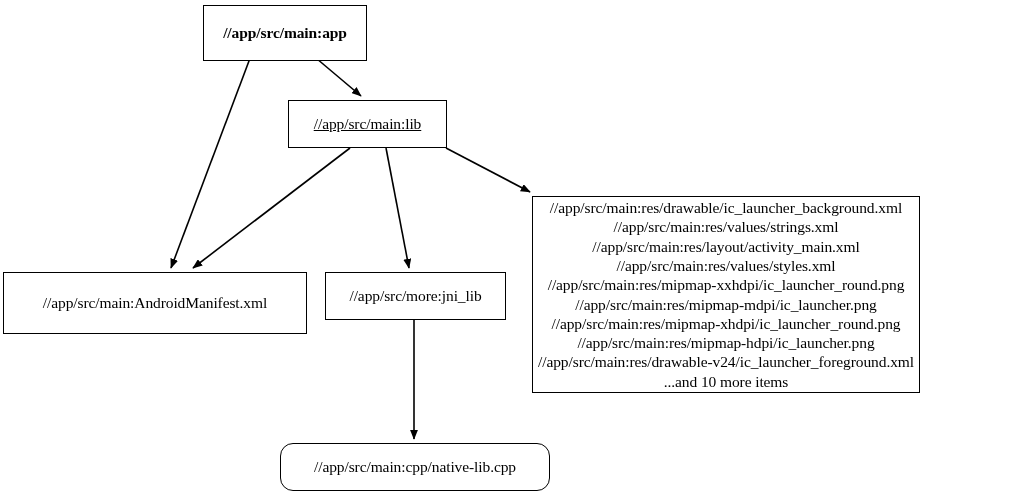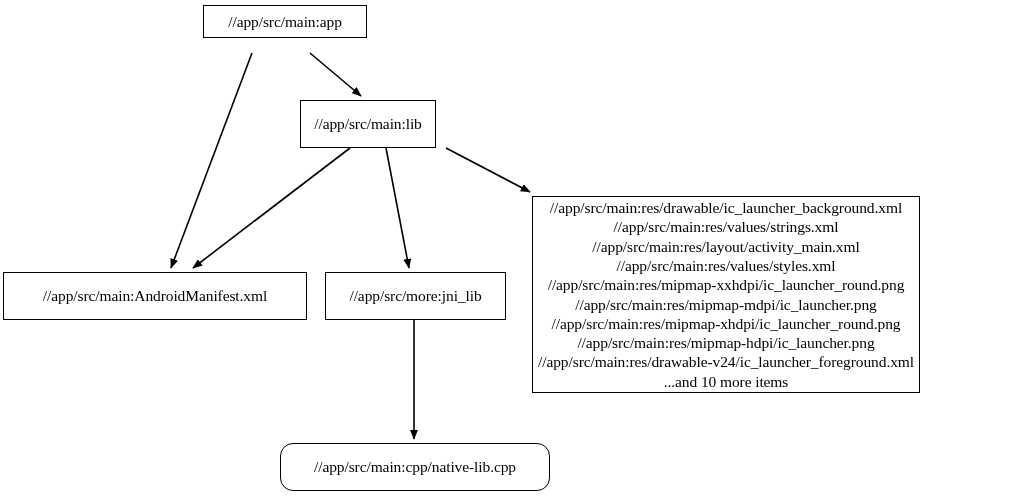--- a/index.html
+++ b/index.html
@@ -36,23 +36,23 @@
   .node-label {
     font-family: "Liberation Serif", "DejaVu Serif", serif;
     font-size: 15.5px;
     line-height: 19.2px;
     color: #000000;
     text-align: center;
     white-space: pre;
     letter-spacing: -0.1px;
   }
   
-  #node-app      { left: 203px; top: 5px;   width: 164px; height: 33px; }
-  #node-lib      { left: 300px; top: 100px; width: 136px; height: 48px; }
-  #node-manifest { left: 3px;   top: 272px; width: 304px; height: 48px; }
+  #node-app      { left: 203px; top: 5px;   width: 164px; height: 56px; font-weight: bold; }
+  #node-lib      { left: 288px; top: 100px; width: 159px; height: 48px; text-decoration: underline; }
+  #node-manifest { left: 3px;   top: 272px; width: 304px; height: 62px; }
   #node-jnilib   { left: 325px; top: 272px; width: 181px; height: 48px; }
   #node-nativelib{ left: 280px; top: 443px; width: 270px; height: 48px; border-radius: 13px; }
   #node-resblock { left: 532px; top: 196px; width: 388px; height: 197px; }
   #node-resblock .node-label { font-size: 15.5px; line-height: 19.3px; }
 </style>
 </head>
 <body>
 
 <div id="graph-canvas">
 

